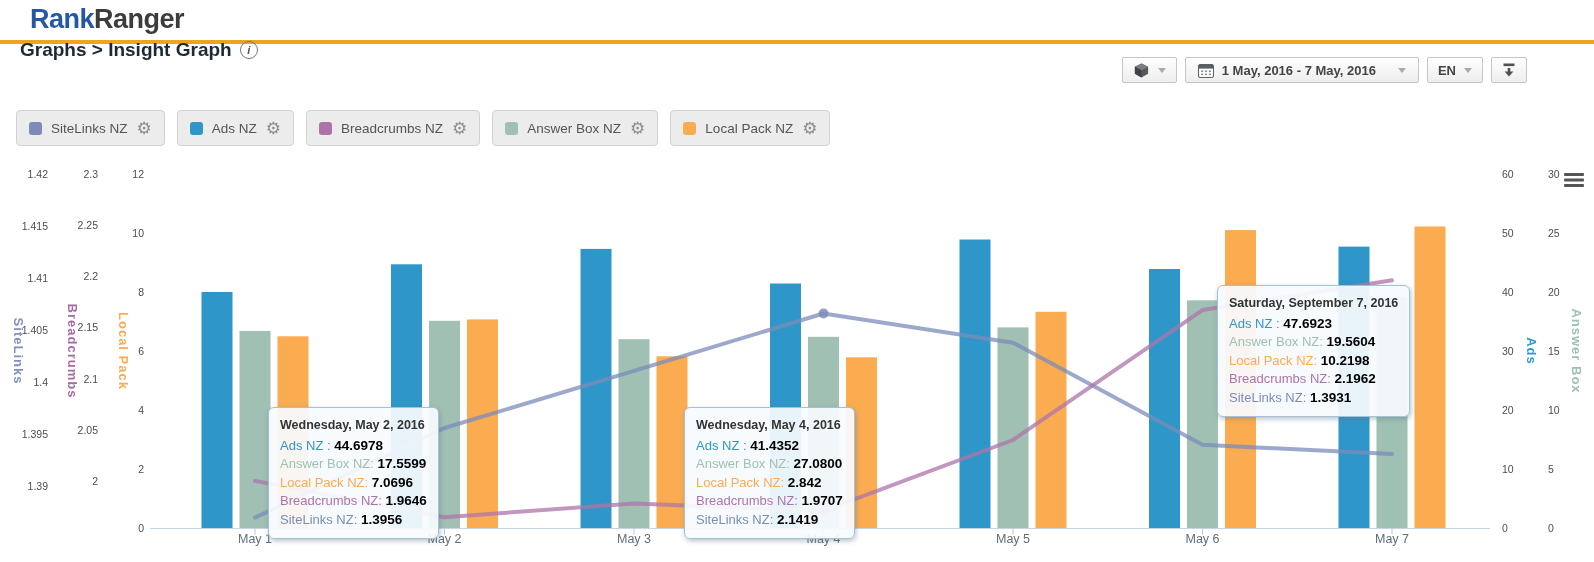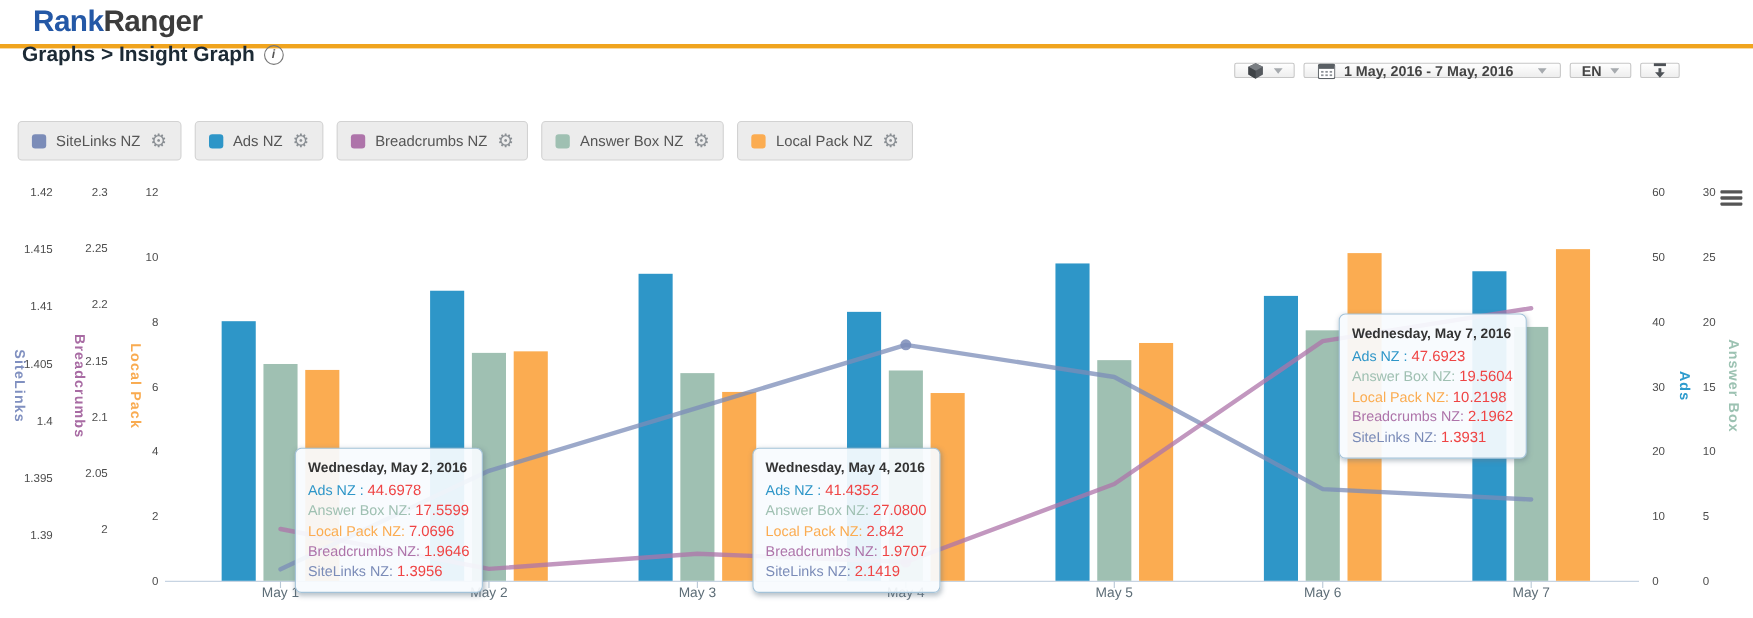--- a/index.html
+++ b/index.html
@@ -10,37 +10,37 @@
   .topbar{position:absolute;top:0;left:0;width:100%;height:40px;background:#fff;}
   .logo{position:absolute;left:30px;top:4px;font-size:27px;font-weight:bold;letter-spacing:-0.5px;cursor:pointer;text-align:center;}
   .logo-rank{color:#2458a6;}
   .logo-ranger{color:#3c3c3c;}
   .accent-line{position:absolute;top:40px;left:0;width:100%;height:4px;}
 
   
   .page-title{position:absolute;left:20px;top:39px;margin:0;font-size:19px;font-weight:bold;color:#1c2a35;display:flex;align-items:center;gap:8px;}
   .info-badge{width:16px;height:16px;border:1px solid #777;border-radius:50%;color:#555;font-size:11px;font-weight:bold;font-style:italic;display:inline-flex;align-items:center;justify-content:center;cursor:pointer;}
   .controls{position:absolute;top:57px;right:67px;display:flex;gap:8px;align-items:center;}
-  .ctl-btn{height:14px;display:inline-flex;align-items:center;gap:8px;padding:0 10px;background:linear-gradient(#fefefe,#eee);border:1px solid #c6c6c6;border-radius:2px;font-size:13px;font-weight:bold;color:#444;font-family:inherit;cursor:pointer;box-sizing:border-box;}
+  .ctl-btn{height:26px;display:inline-flex;align-items:center;gap:8px;padding:0 10px;background:linear-gradient(#fefefe,#eee);border:1px solid #c6c6c6;border-radius:2px;font-size:13px;font-weight:bold;color:#444;font-family:inherit;cursor:pointer;box-sizing:border-box;}
   .ctl-btn.date{padding:0 12px;}
   .caret{width:0;height:0;border-left:4px solid transparent;border-right:4px solid transparent;border-top:5px solid #a6aaae;}
 
   
   .legend{position:absolute;left:16px;top:110px;display:flex;gap:12px;}
   .legend-btn{display:inline-flex;align-items:center;gap:9px;height:36px;padding:0 12px;background:#ececec;border:1px solid #d2d2d2;border-radius:4px;font-size:13.5px;color:#555;cursor:pointer;box-sizing:border-box;}
   .swatch{width:13px;height:13px;border-radius:3px;display:inline-block;}
   .gear{font-size:17px;color:#8a8f94;line-height:1;cursor:pointer;}
 
   
   .chart-svg{position:absolute;left:0;top:0;width:1594px;height:562px;}
   .chart-svg text{font-family:"Liberation Sans",sans-serif;}
   .tooltips{position:absolute;left:0;top:0;width:1594px;height:562px;pointer-events:none;}
   .tooltip{position:absolute;background:rgba(247,251,254,0.93);border:1px solid #a3c2d8;border-radius:6px;padding:8px 11px 9px 11px;font-size:13px;line-height:18.5px;white-space:nowrap;box-shadow:1px 2px 5px rgba(100,120,135,0.45);}
   .tt-title{font-size:12.5px;color:#333;font-weight:bold;margin-bottom:2px;}
-  .tt-val{font-weight:normal;color:#ef4444;font-size:13.5px;}
+  .tt-val{font-weight:bold;color:#000000;font-size:13.5px;}
 </style>
 </head>
 <body>
 
 <div class="app">
 
   <header class="topbar">
     <div class="logo">
       <span class="logo-rank">Rank</span><span class="logo-ranger">Ranger</span>
     </div>
@@ -224,21 +224,21 @@
         </div>
         <div class="tooltip" style="left: 684px; top: 407px;">
           <div class="tt-title">Wednesday, May 4, 2016</div>
           <div class="tt-row"><span style="color: rgb(46, 150, 200);">Ads NZ</span><span style="color: rgb(46, 150, 200);"> : </span><span class="tt-val">41.4352</span></div>
           <div class="tt-row"><span style="color: rgb(159, 192, 178);">Answer Box NZ</span><span style="color: rgb(159, 192, 178);">: </span><span class="tt-val">27.0800</span></div>
           <div class="tt-row"><span style="color: rgb(251, 172, 81);">Local Pack NZ</span><span style="color: rgb(251, 172, 81);">: </span><span class="tt-val">2.842</span></div>
           <div class="tt-row"><span style="color: rgb(174, 116, 170);">Breadcrumbs NZ</span><span style="color: rgb(174, 116, 170);">: </span><span class="tt-val">1.9707</span></div>
           <div class="tt-row"><span style="color: rgb(123, 140, 184);">SiteLinks NZ</span><span style="color: rgb(123, 140, 184);">: </span><span class="tt-val">2.1419</span></div>
         </div>
         <div class="tooltip" style="left: 1217px; top: 285px;">
-          <div class="tt-title">Wednesday, May 7, 2016</div>
+          <div class="tt-title">Saturday, September 7, 2016</div>
           <div class="tt-row"><span style="color: rgb(46, 150, 200);">Ads NZ</span><span style="color: rgb(46, 150, 200);"> : </span><span class="tt-val">47.6923</span></div>
           <div class="tt-row"><span style="color: rgb(159, 192, 178);">Answer Box NZ</span><span style="color: rgb(159, 192, 178);">: </span><span class="tt-val">19.5604</span></div>
           <div class="tt-row"><span style="color: rgb(251, 172, 81);">Local Pack NZ</span><span style="color: rgb(251, 172, 81);">: </span><span class="tt-val">10.2198</span></div>
           <div class="tt-row"><span style="color: rgb(174, 116, 170);">Breadcrumbs NZ</span><span style="color: rgb(174, 116, 170);">: </span><span class="tt-val">2.1962</span></div>
           <div class="tt-row"><span style="color: rgb(123, 140, 184);">SiteLinks NZ</span><span style="color: rgb(123, 140, 184);">: </span><span class="tt-val">1.3931</span></div>
         </div>
       </div>
   </div>
 
 </div>

